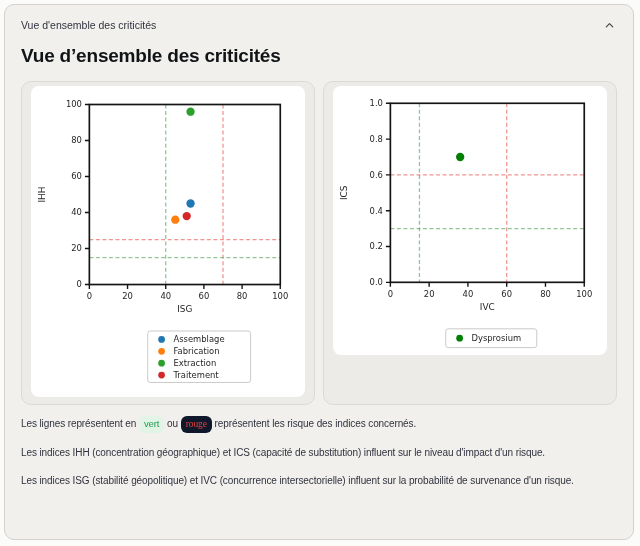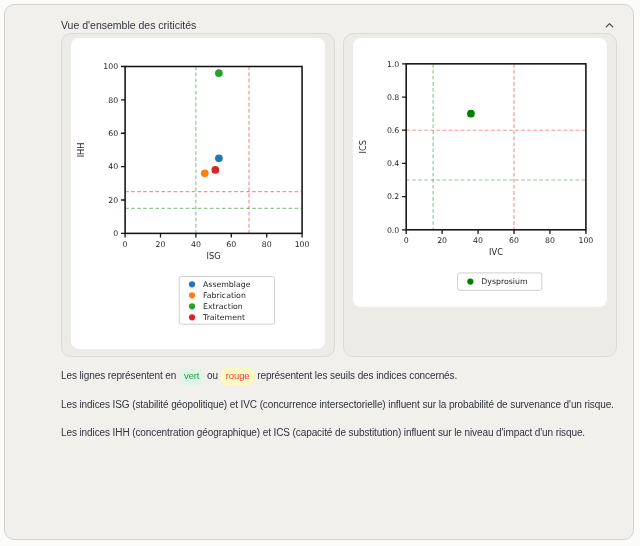--- a/index.html
+++ b/index.html
@@ -1,52 +1,53 @@
 <!DOCTYPE html>
 <html><head>
 <meta charset="utf-8">
 <style>
   html,body{margin:0;padding:0;width:640px;height:546px;background:#fbfbf9;overflow:hidden;
     font-family:"Liberation Sans",sans-serif;color:#31333f;}
   .expander{position:absolute;top:4px;left:4px;width:630px;height:536px;box-sizing:border-box;
-    background:#f1f0ed;border:1px solid #d3d2cf;border-radius:10px;overflow:hidden;padding-left:40px;}
+    background:#f1f0ed;border:1px solid #d3d2cf;border-radius:10px;overflow:hidden;}
   .expander-header{display:flex;align-items:center;justify-content:space-between;
     padding:12px 16px 0 16px;font-size:10.5px;color:#31333f;cursor:pointer;}
   .chevron{display:inline-flex;align-items:center;justify-content:center;width:16px;height:16px;}
   h1.page-title{margin:12px 16px 14px 16px;font-size:19px;font-weight:700;color:#111417;
     letter-spacing:-0.2px;}
   .charts-row{display:flex;gap:8px;margin:0 16px;}
   .chart-card{flex:1;box-sizing:border-box;height:324px;background:#edebe8;
     border:1px solid #dbdad7;border-radius:10px;padding:4px 9px;}
   .chart-surface{background:#ffffff;border-radius:8px;width:100%;overflow:hidden;}
   .chart-surface.left{height:311px;}
   .chart-surface.right{height:269px;}
   .chart-surface svg{display:block;width:100%;height:100%;}
   .chart-svg text{font-family:"DejaVu Sans",sans-serif;fill:#262626;}
   .notes{margin:10px 16px 0 16px;}
   .notes p{margin:0 0 11px 0;font-size:10px;line-height:1.7;letter-spacing:-0.1px;}
   .notes p.nowrap{white-space:nowrap;}
   .badge{display:inline-block;padding:0px 5px 1px 5px;border-radius:6px;font-size:9.5px;text-align:right;}
   .badge-green{color:#1e9e4e;background:#e2f4e6;}
-  .badge-red{color:#e5423d;background:#fef9c3;}
+  .badge-red{color:#e5423d;background:#0f172a;font-family:Liberation Serif, serif;}
 </style>
 </head>
 <body>
 
 <div class="expander">
 
   <div class="expander-header">
     <span>Vue d'ensemble des criticités</span>
     <span class="chevron">
       <svg width="11" height="11" viewBox="0 0 12 12">
         <polyline points="2.5,7.5 6,4 9.5,7.5" fill="none" stroke="#4b4b4b" stroke-width="1.4" stroke-linecap="round" stroke-linejoin="round"></polyline>
       </svg>
     </span>
   </div>
 
+  <h1 class="page-title">Vue d’ensemble des criticités</h1>
 
   <div class="charts-row">
     <div class="chart-card">
       <div class="chart-surface left">
         <svg id="chart0" class="chart-svg" viewBox="0 0 277 311" preserveAspectRatio="xMidYMid meet">
             <g>
               <line x1="136.2" x2="136.2" y1="17" y2="199" stroke="rgba(58,152,64,0.55)" stroke-width="1.3" stroke-dasharray="4 2.6"></line>
               <line x1="194.1" x2="194.1" y1="17" y2="199" stroke="rgba(228,62,54,0.55)" stroke-width="1.3" stroke-dasharray="4 2.6"></line>
               <line x1="59" x2="252" y1="153.5" y2="153.5" stroke="rgba(228,62,54,0.55)" stroke-width="1.3" stroke-dasharray="4 2.6"></line>
               <line x1="59" x2="252" y1="171.7" y2="171.7" stroke="rgba(58,152,64,0.55)" stroke-width="1.3" stroke-dasharray="4 2.6"></line>
@@ -145,18 +146,18 @@
               <rect x="114" y="244" width="92" height="19" rx="2.5" fill="#ffffff" stroke="#c9c9c9" stroke-width="1"></rect>
               <circle cx="128" cy="253.5" r="3.4" fill="#008000"></circle>
               <text x="140" y="256.5" font-size="8.5">Dysprosium</text>
             </g>
           </svg>
       </div>
     </div>
   </div>
 
   <div class="notes">
-    <p><span>Les lignes représentent en</span> <span class="badge badge-green">vert</span> <span>ou</span> <span class="badge badge-red">rouge</span> <span>représentent les seuils des indices concernés.</span></p>
+    <p><span>Les lignes représentent en</span> <span class="badge badge-green">vert</span> <span>ou</span> <span class="badge badge-red">rouge</span> <span>représentent les risque des indices concernés.</span></p>
+    <p class="nowrap">Les indices IHH (concentration géographique) et ICS (capacité de substitution) influent sur le niveau d'impact d'un risque.</p>
     <p class="nowrap">Les indices ISG (stabilité géopolitique) et IVC (concurrence intersectorielle) influent sur la probabilité de survenance d'un risque.</p>
-    <p class="nowrap">Les indices IHH (concentration géographique) et ICS (capacité de substitution) influent sur le niveau d'impact d'un risque.</p>
   </div>
 
 </div>
 
 </body></html>

